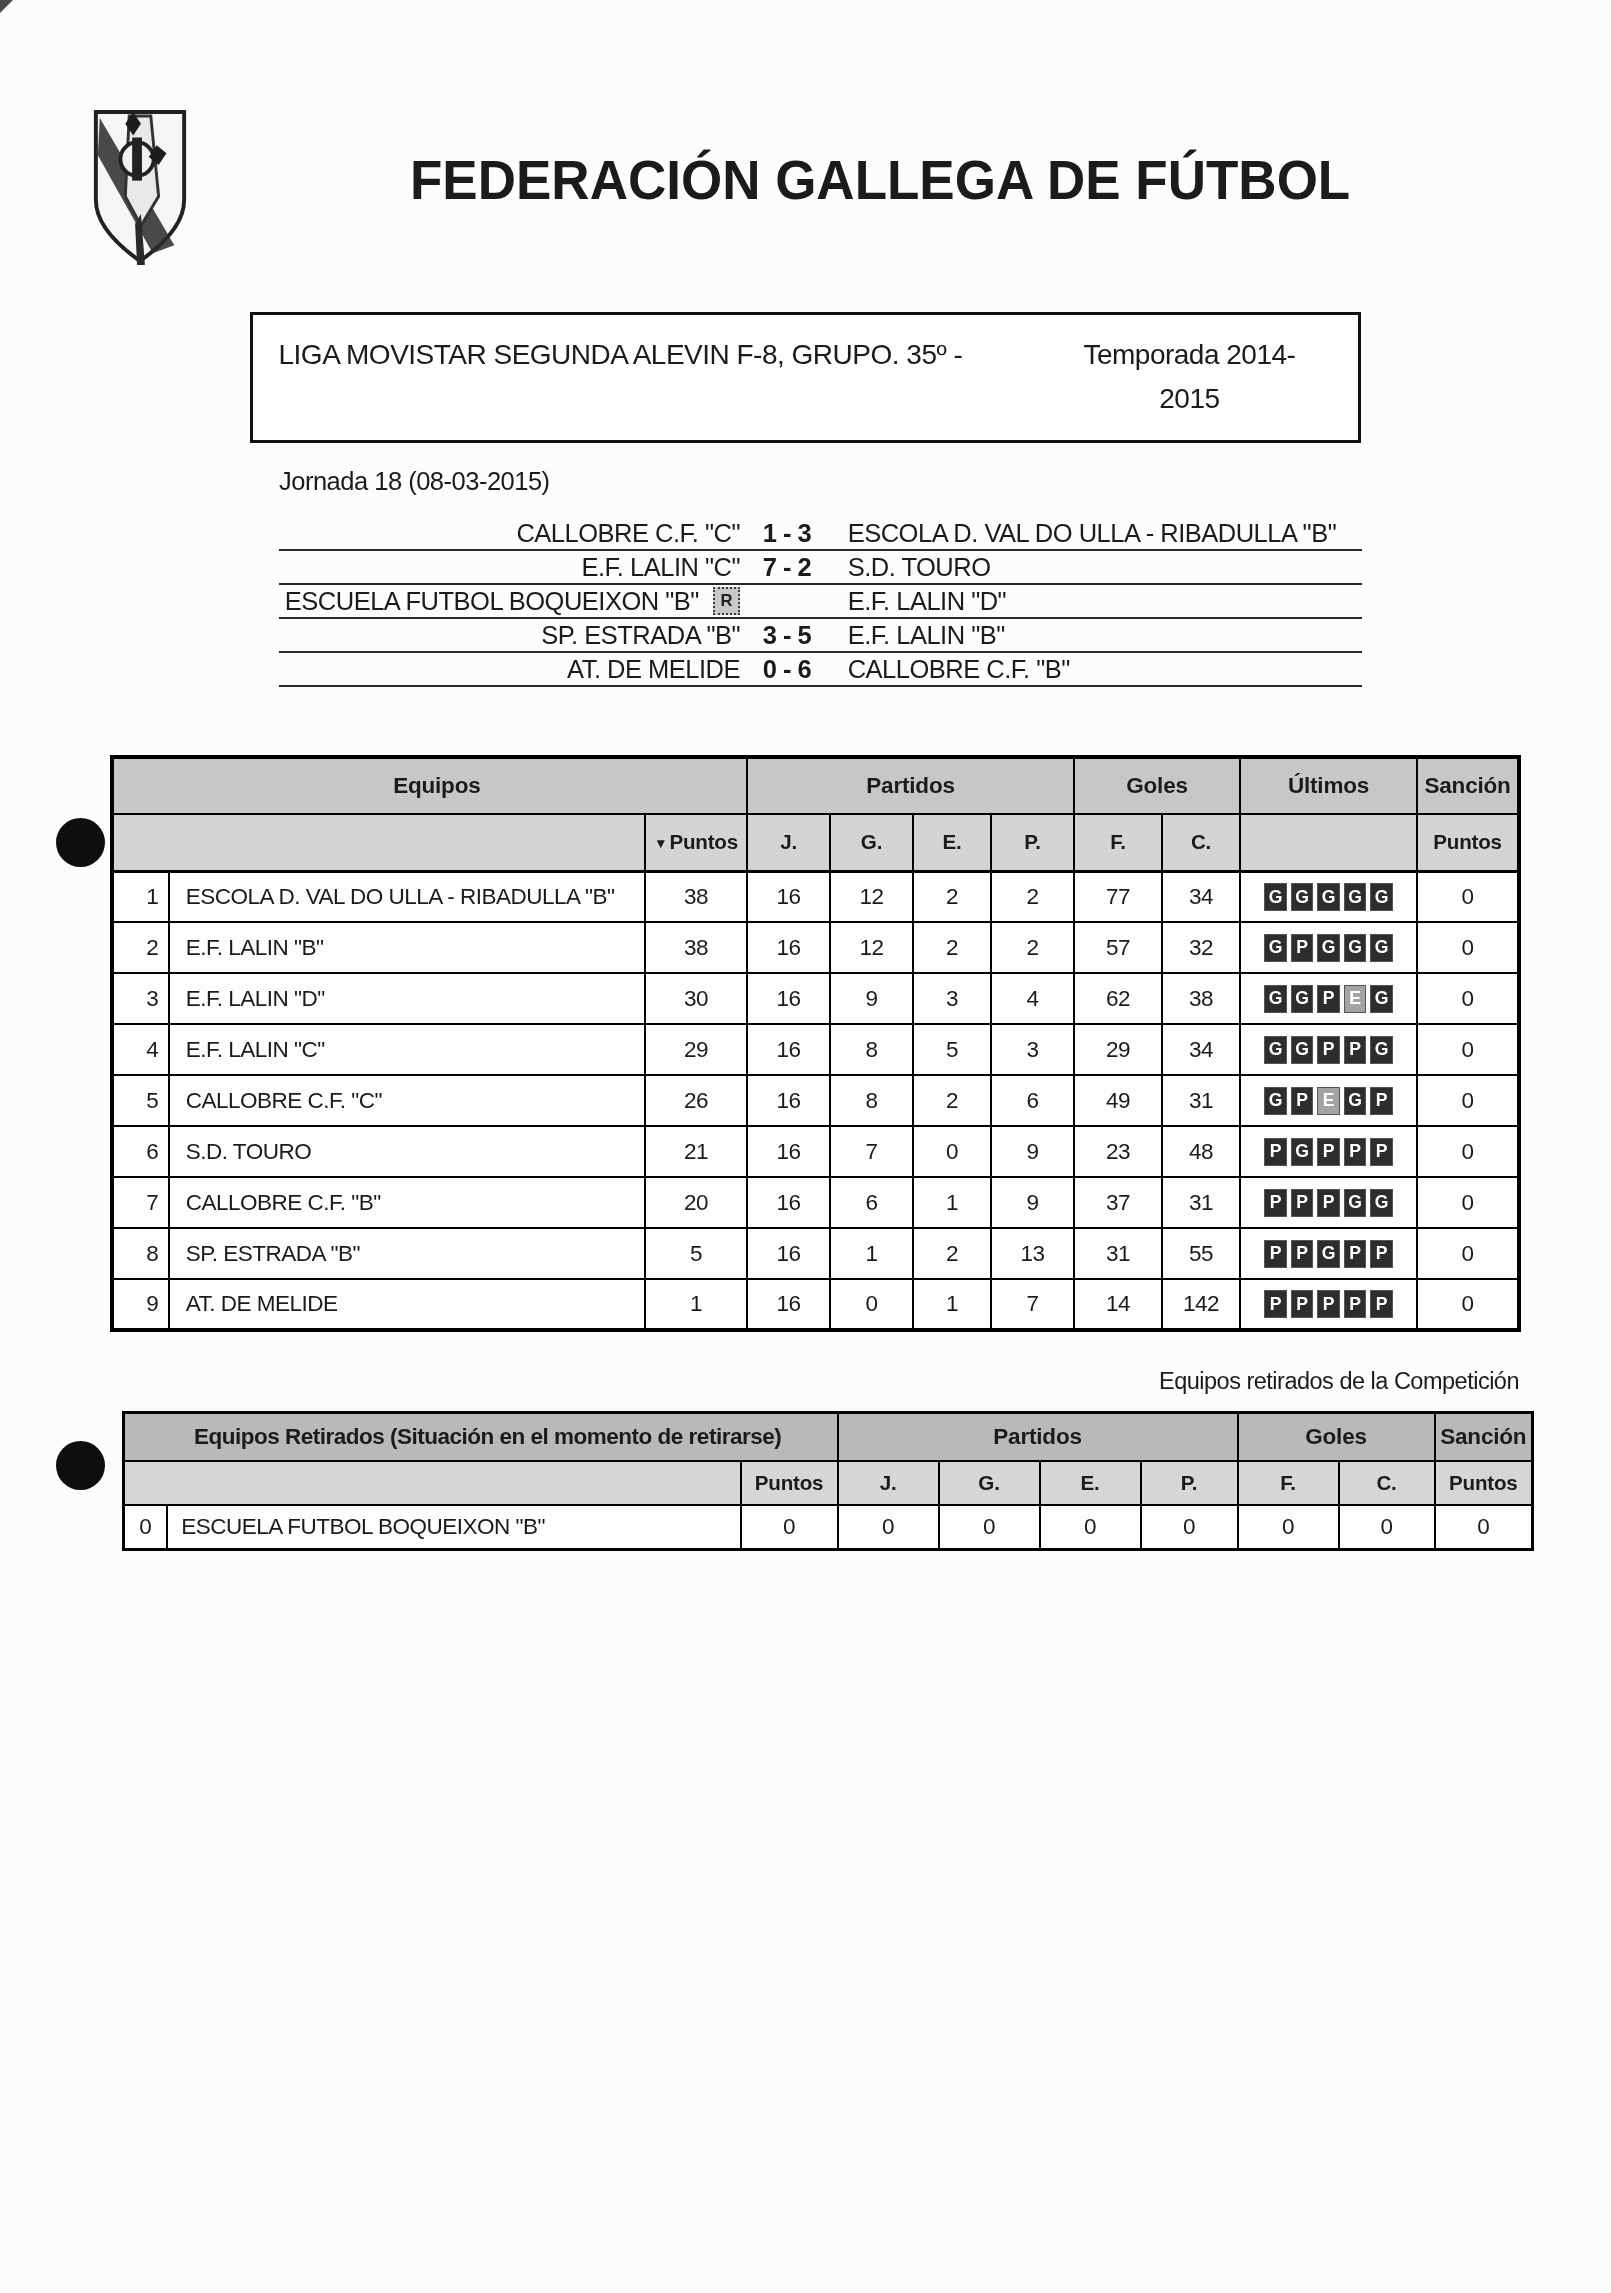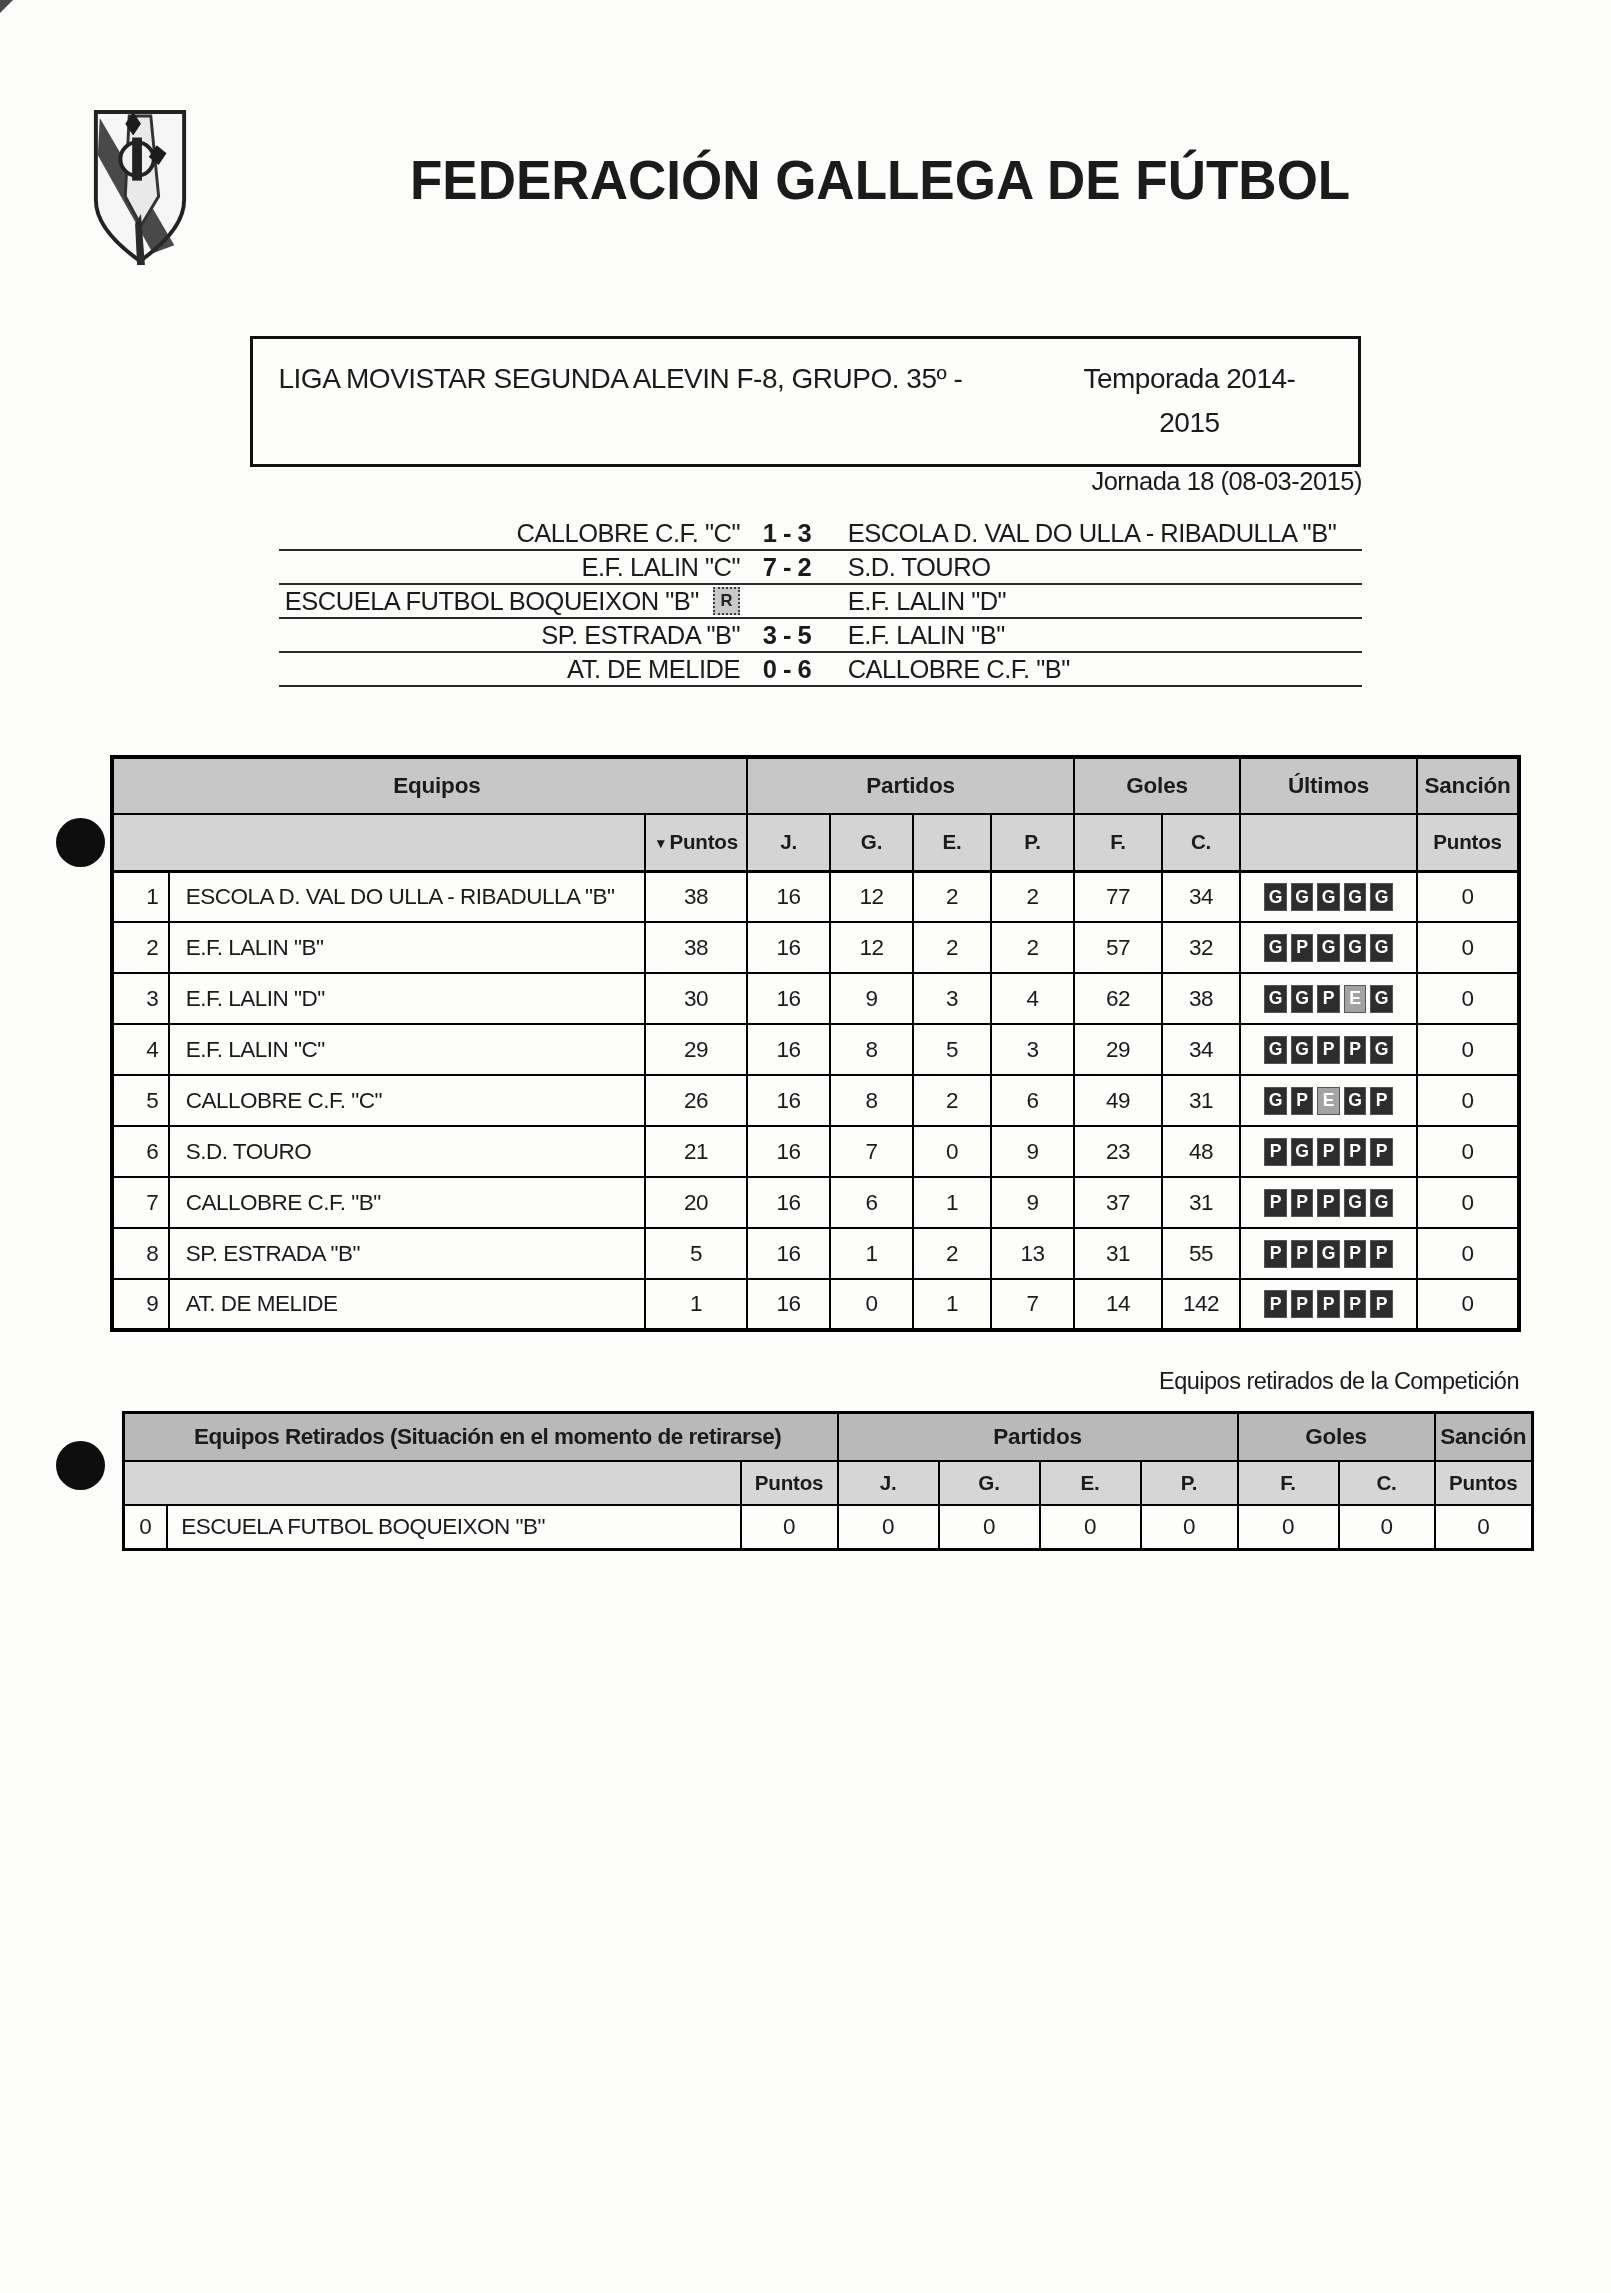--- a/index.html
+++ b/index.html
@@ -15,28 +15,28 @@
   .hole-1{ top:818px; } .hole-2{ top:1441px; }
 
   
   .logo{ position:absolute; left:90px; top:108px; }
   .doc-title{ position:absolute; left:410px; top:149px; width:907px; text-align:center;
     font-size:53px; font-weight:bold; letter-spacing:0px; white-space:nowrap;
     transform:scaleY(1.04); }
 
   
   .league-box{ position:absolute; left:250px; top:312px; width:1111px; height:131px;
-    border:3.9px solid #111; background:#fdfdfc;margin-top:24px; }
+    border:3.9px solid #111; background:#fdfdfc; }
   .league-left{ position:absolute; left:25.5px; top:17.6px; width:745px; font-size:28px;
     line-height:44px; letter-spacing:-0.5px; }
   .league-right{ position:absolute; right:21.6px; top:17.6px; width:294px; font-size:28px;
     line-height:44px; text-align:center; letter-spacing:-0.5px; }
 
   
-  .jornada-title{ position:absolute; left:279px; top:467px; width:1083px; text-align:right;
+  .jornada-title{ position:absolute; left:279px; top:467px; width:1083px; text-align:left;
     font-size:25.5px; letter-spacing:-0.5px; }
   .matches{ position:absolute; left:279px; top:517px; width:1083px; }
   .match-row{ display:flex; align-items:center; height:34px; border-bottom:2px solid #2a2a2a;
     font-size:25.5px; letter-spacing:-0.5px; white-space:nowrap; }
   .m-home{ flex:0 0 461px; text-align:right; display:flex; justify-content:flex-end; align-items:center; }
   .m-score{ flex:0 0 94px; text-align:center; font-weight:bold; }
   .m-away{ flex:1; text-align:left; padding-left:13.7px; }
   .result-flag{ display:inline-flex; align-items:center; justify-content:center;
     width:27.4px; height:27.4px; margin-left:13.7px; background:#c9c9c9; color:#222;
     border:2.9px dotted #3c3c3c; font-size:16.7px; font-weight:bold; }

